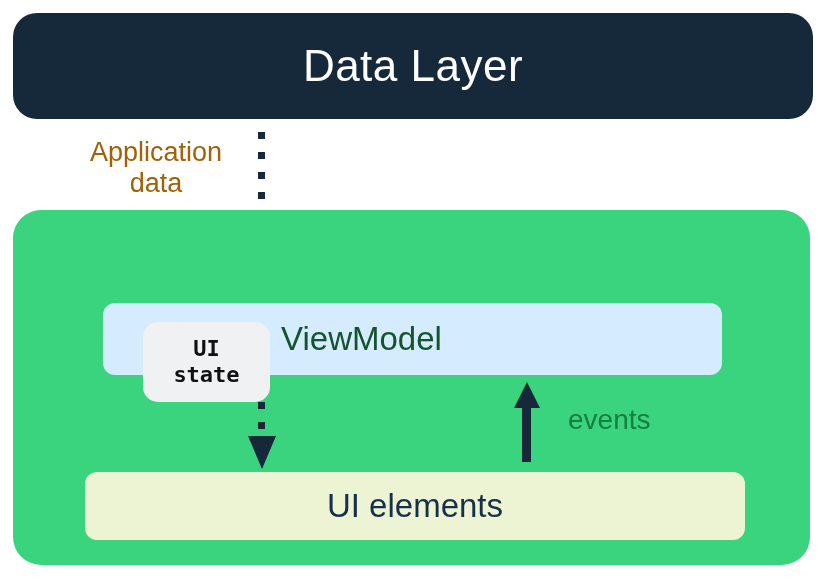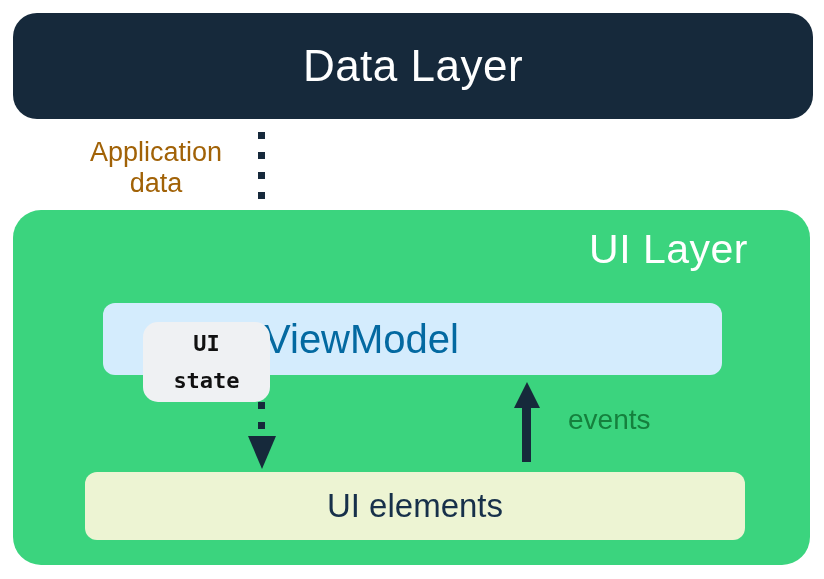--- a/index.html
+++ b/index.html
@@ -75,40 +75,40 @@
   
   .viewmodel-bar {
     position: absolute;
     left: 103px; top: 303px;
     width: 619px; height: 72px;
     background: #D4ECFD;
     border-radius: 12px;
     display: flex; align-items: center; justify-content: center;
   }
   .viewmodel-label {
-    color: #0369a1;
-    font-size: 40px;
+    color: #14532d;
+    font-size: 33px;
     transform: translateX(-51px);
   }
   
   .ui-state-badge {
     position: absolute;
     left: 143px; top: 322px;
     width: 127px; height: 80px;
     background: #EFF1F3;
     border-radius: 15px;
     display: flex; align-items: center; justify-content: center;
     text-align: center;
   }
   .ui-state-label {
     font-family: "DejaVu Sans Mono", "Liberation Mono", monospace;
     font-weight: bold;
     color: #111111;
     font-size: 22px;
-    line-height: 37px;
+    line-height: 26px;
     width: 80px;
     overflow-wrap: break-word;
   }
   
   .events-arrow-shaft {
     position: absolute;
     left: 522px; top: 405px;
     width: 9px; height: 57px;
     background: #16293B;
   }
@@ -148,21 +148,20 @@
   <div class="data-layer">
     <span class="data-layer-label">Data Layer</span>
   </div>
 
   <div class="app-data-label">Application data</div>
 
   <div class="dotted-line top"></div>
   <div class="arrowhead-down top"></div>
 
   <div class="ui-layer"></div>
-  <span class="ui-layer-label">UI Layer</span>
 
   <div class="viewmodel-bar">
     <span class="viewmodel-label">ViewModel</span>
   </div>
 
   <div class="ui-state-badge">
     <span class="ui-state-label">UI state</span>
   </div>
 
   <div class="dotted-line bottom"></div>

